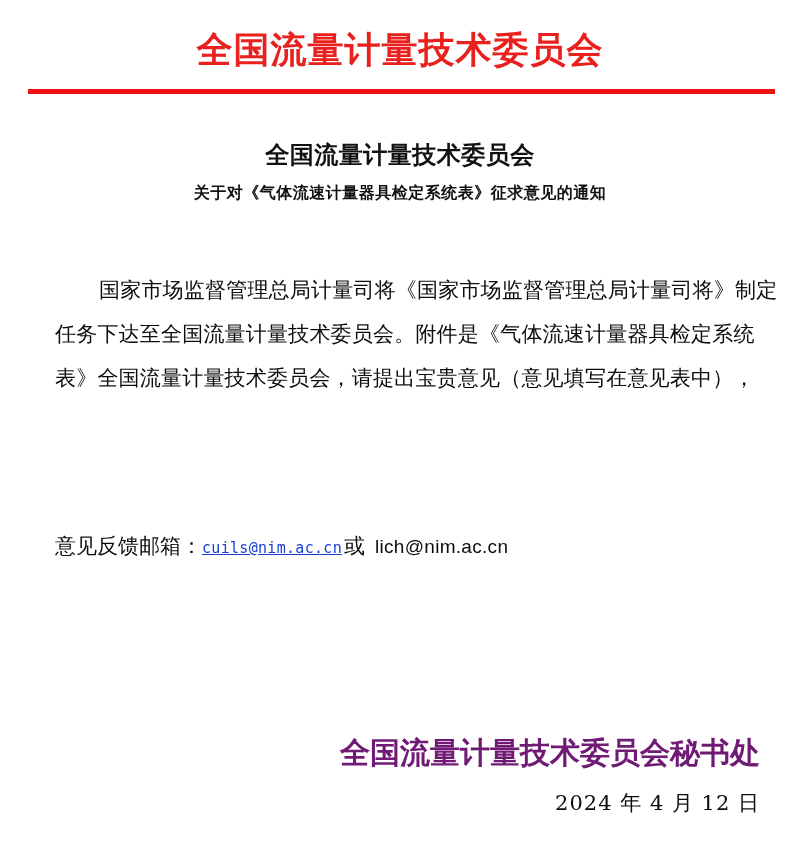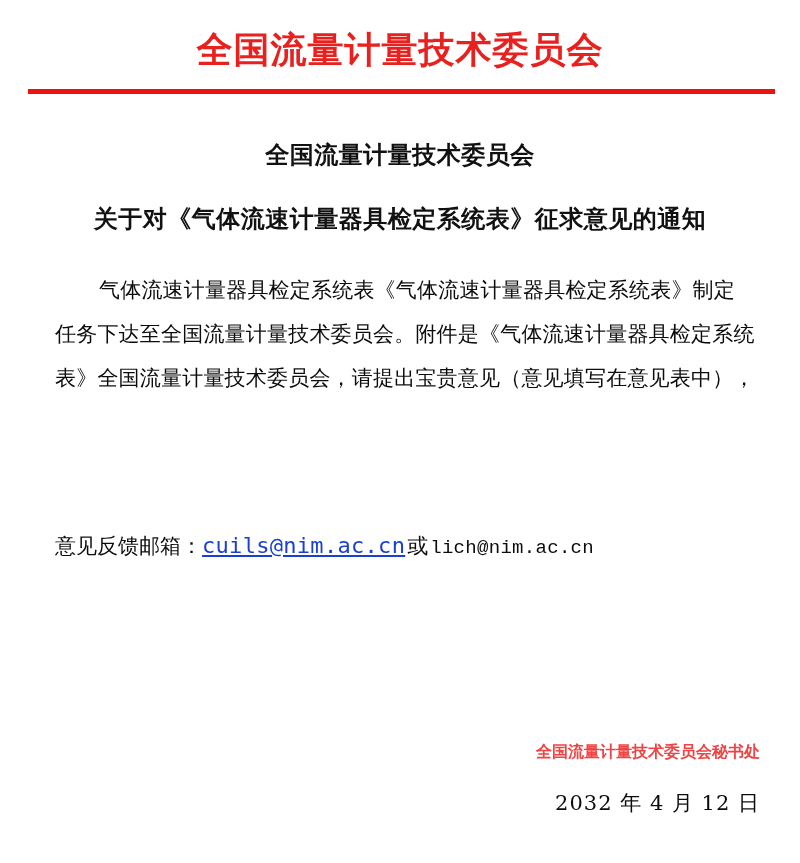--- a/index.html
+++ b/index.html
@@ -66,22 +66,22 @@
     color: #111111;
     white-space: nowrap;
   }
   .doc-title-line1 {
     top: 138px;
     font-size: 24px;
     line-height: 34px;
     letter-spacing: 0.5px;
   }
   .doc-title-line2 {
-    top: 202px;
-    font-size: 24px;
+    top: 176px;
+    font-size: 16px;
     line-height: 34px;
     letter-spacing: 0.5px;
   }
 
   
   .body-block {
     position: absolute;
     left: 55px;
     top: 268px;
     width: 690px;
@@ -112,48 +112,49 @@
     color: #0c0c0c;
     white-space: nowrap;
   }
   .email-label {
     font-family: "DejaVu Serif", "Liberation Serif", serif;
   }
   .email-link {
     color: #1a3fd4;
     text-decoration: underline;
     font-family: "DejaVu Sans Mono", "Liberation Mono", monospace;
-    font-size: 22px;
+    font-size: 15px;
     letter-spacing: 0.3px;
   }
   .email-conj {
     font-family: "DejaVu Serif", "Liberation Serif", serif;
     padding: 0 2px;
   }
   .email-plain {
     color: #0c0c0c;
-    font-family: Liberation Mono, monospace;
+    font-family: Liberation Sans, sans-serif;
     font-size: 19px;
     letter-spacing: 0.3px;
+    margin-left: 8px;
   }
 
   
   .signature-block {
     position: absolute;
     left: 30px;
     top: 736px;
     width: 730px;
     text-align: right;
   }
   .signature-org {
-    font-family: Liberation Mono, monospace;
+    font-family: Liberation Serif, serif;
     font-weight: 700;
-    font-size: 16px;
+    font-size: 30px;
     line-height: 34px;
-    color: #ef4444;
+    color: #701a75;
     white-space: nowrap;
   }
   .signature-date {
     margin-top: 18px;
     font-family: "DejaVu Serif", "Liberation Serif", serif;
     font-size: 21px;
     line-height: 30px;
     color: #0c0c0c;
     white-space: nowrap;
     letter-spacing: 1px;
@@ -166,27 +167,27 @@
 
   <div class="letterhead">
     <div class="letterhead-title">全国流量计量技术委员会</div>
     <div class="letterhead-rule"></div>
   </div>
 
   <div class="doc-title doc-title-line1">全国流量计量技术委员会</div>
   <div class="doc-title doc-title-line2">关于对《气体流速计量器具检定系统表》征求意见的通知</div>
 
   <div class="body-block">
-    <div class="body-line indent">气体流速计量器具检定系统表《气体流速计量器具检定系统表》制定</div>
+    <div class="body-line indent">国家市场监督管理总局计量司将《国家市场监督管理总局计量司将》制定</div>
     <div class="body-line">任务下达至全国流量计量技术委员会。附件是《气体流速计量器具检定系统</div>
     <div class="body-line">表》全国流量计量技术委员会，请提出宝贵意见（意见填写在意见表中），</div>
   </div>
 
   <div class="email-block">
     <div class="email-line"><span class="email-label">意见反馈邮箱：</span><a class="email-link" href="#">cuils@nim.ac.cn</a><span class="email-conj">或</span><span class="email-plain">lich@nim.ac.cn</span></div>
   </div>
 
   <div class="signature-block">
     <div class="signature-org">全国流量计量技术委员会秘书处</div>
-    <div class="signature-date">2032 年 4 月 12 日</div>
+    <div class="signature-date">2024 年 4 月 12 日</div>
   </div>
 
 </div>
 
 </body></html>

